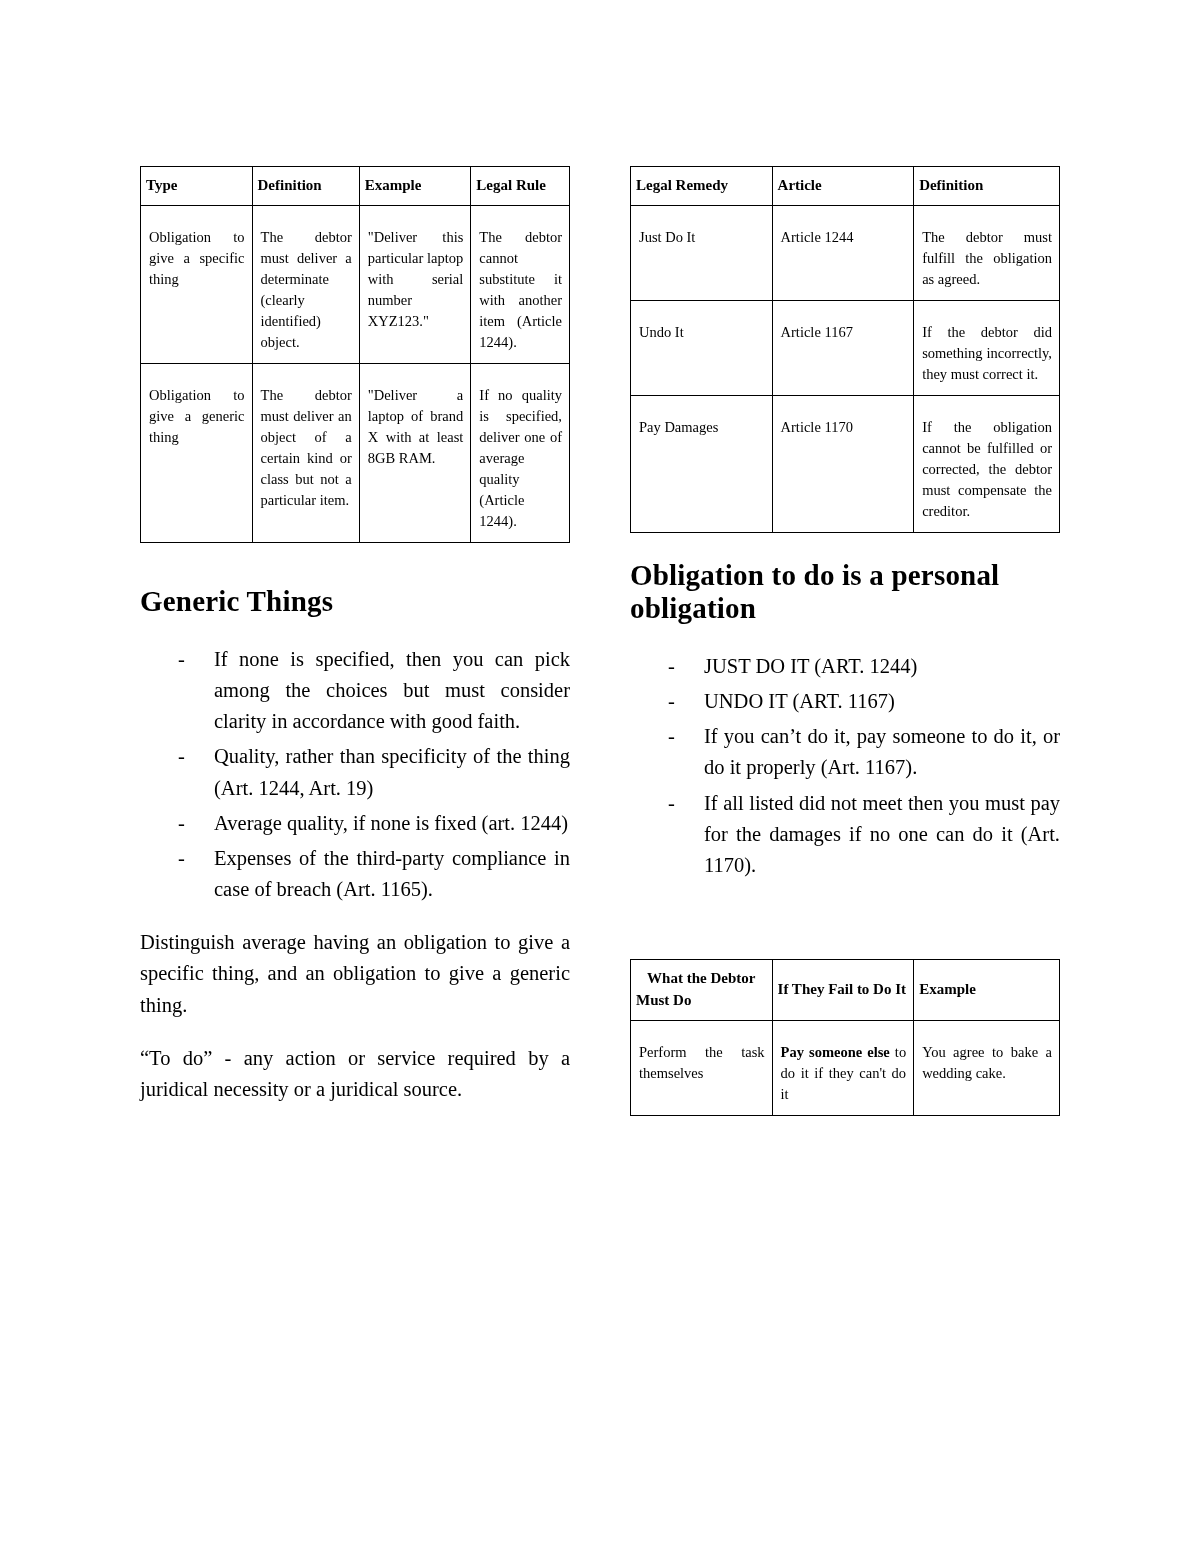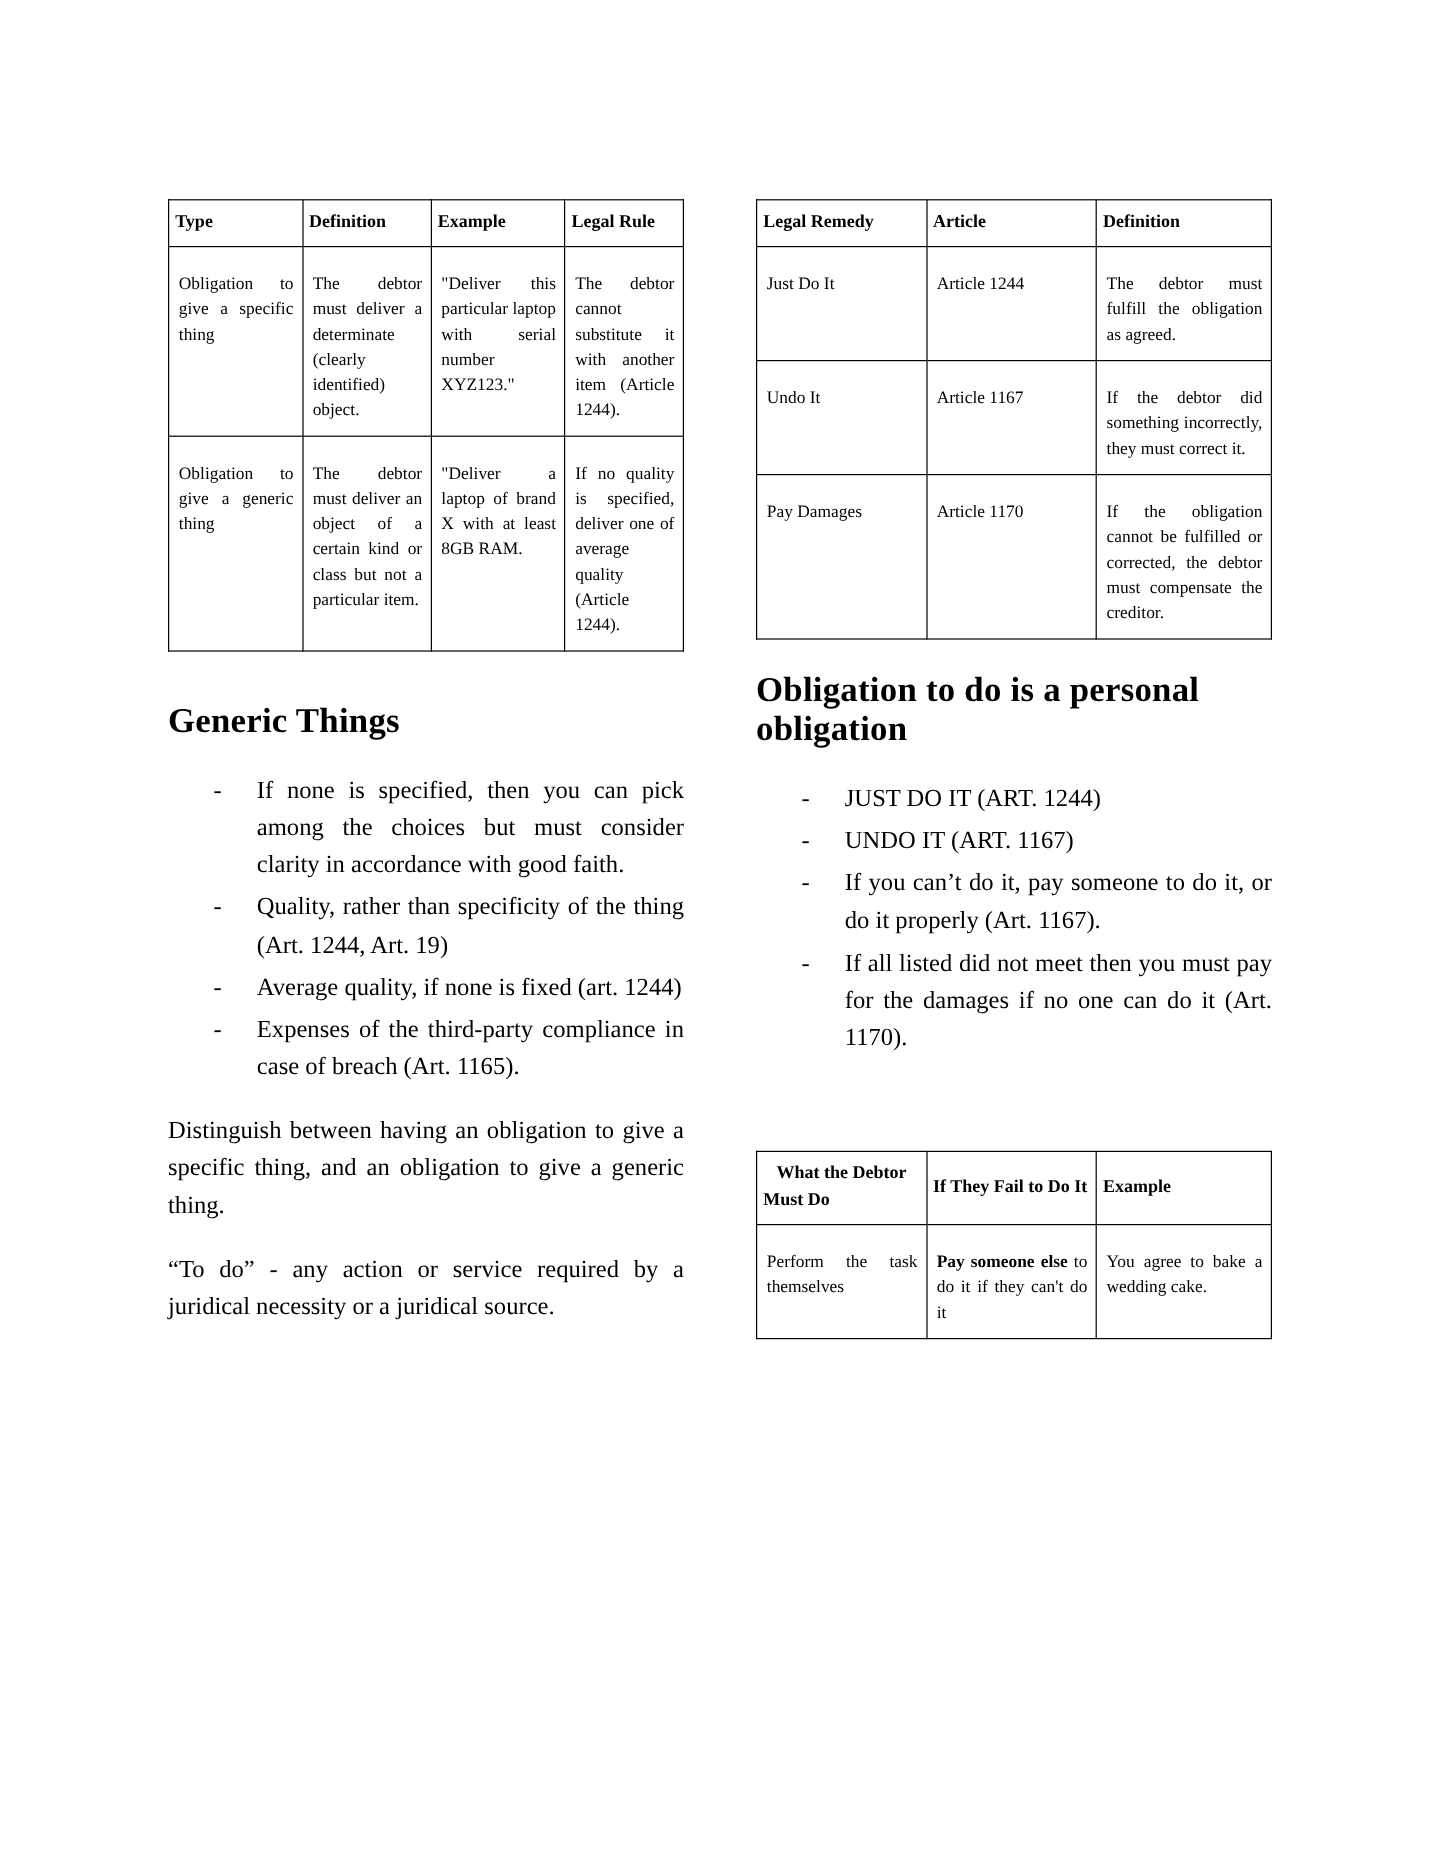--- a/index.html
+++ b/index.html
@@ -152,21 +152,21 @@
 
       <h2 class="heading">Generic Things</h2>
 
       <ul class="dashlist">
         <li><span class="dash">-</span><span>If none is specified, then you can pick among the choices but must consider clarity in accordance with good faith.</span></li>
         <li><span class="dash">-</span><span>Quality, rather than specificity of the thing (Art. 1244, Art. 19)</span></li>
         <li><span class="dash">-</span><span>Average quality, if none is fixed (art. 1244)</span></li>
         <li><span class="dash">-</span><span>Expenses of the third-party compliance in case of breach (Art. 1165).</span></li>
       </ul>
 
-      <p class="para">Distinguish between having an obligation to give a specific thing, and an obligation to give a generic thing.</p>
+      <p class="para">Distinguish average having an obligation to give a specific thing, and an obligation to give a generic thing.</p>
       <p class="para">“To do” - any action or service required by a juridical necessity or a juridical source.</p>
 
     </div>
 
     <div class="col-right">
 
       <table class="doc-table tbl-remedy">
         <colgroup>
             <col class="c1">
             <col class="c2">

